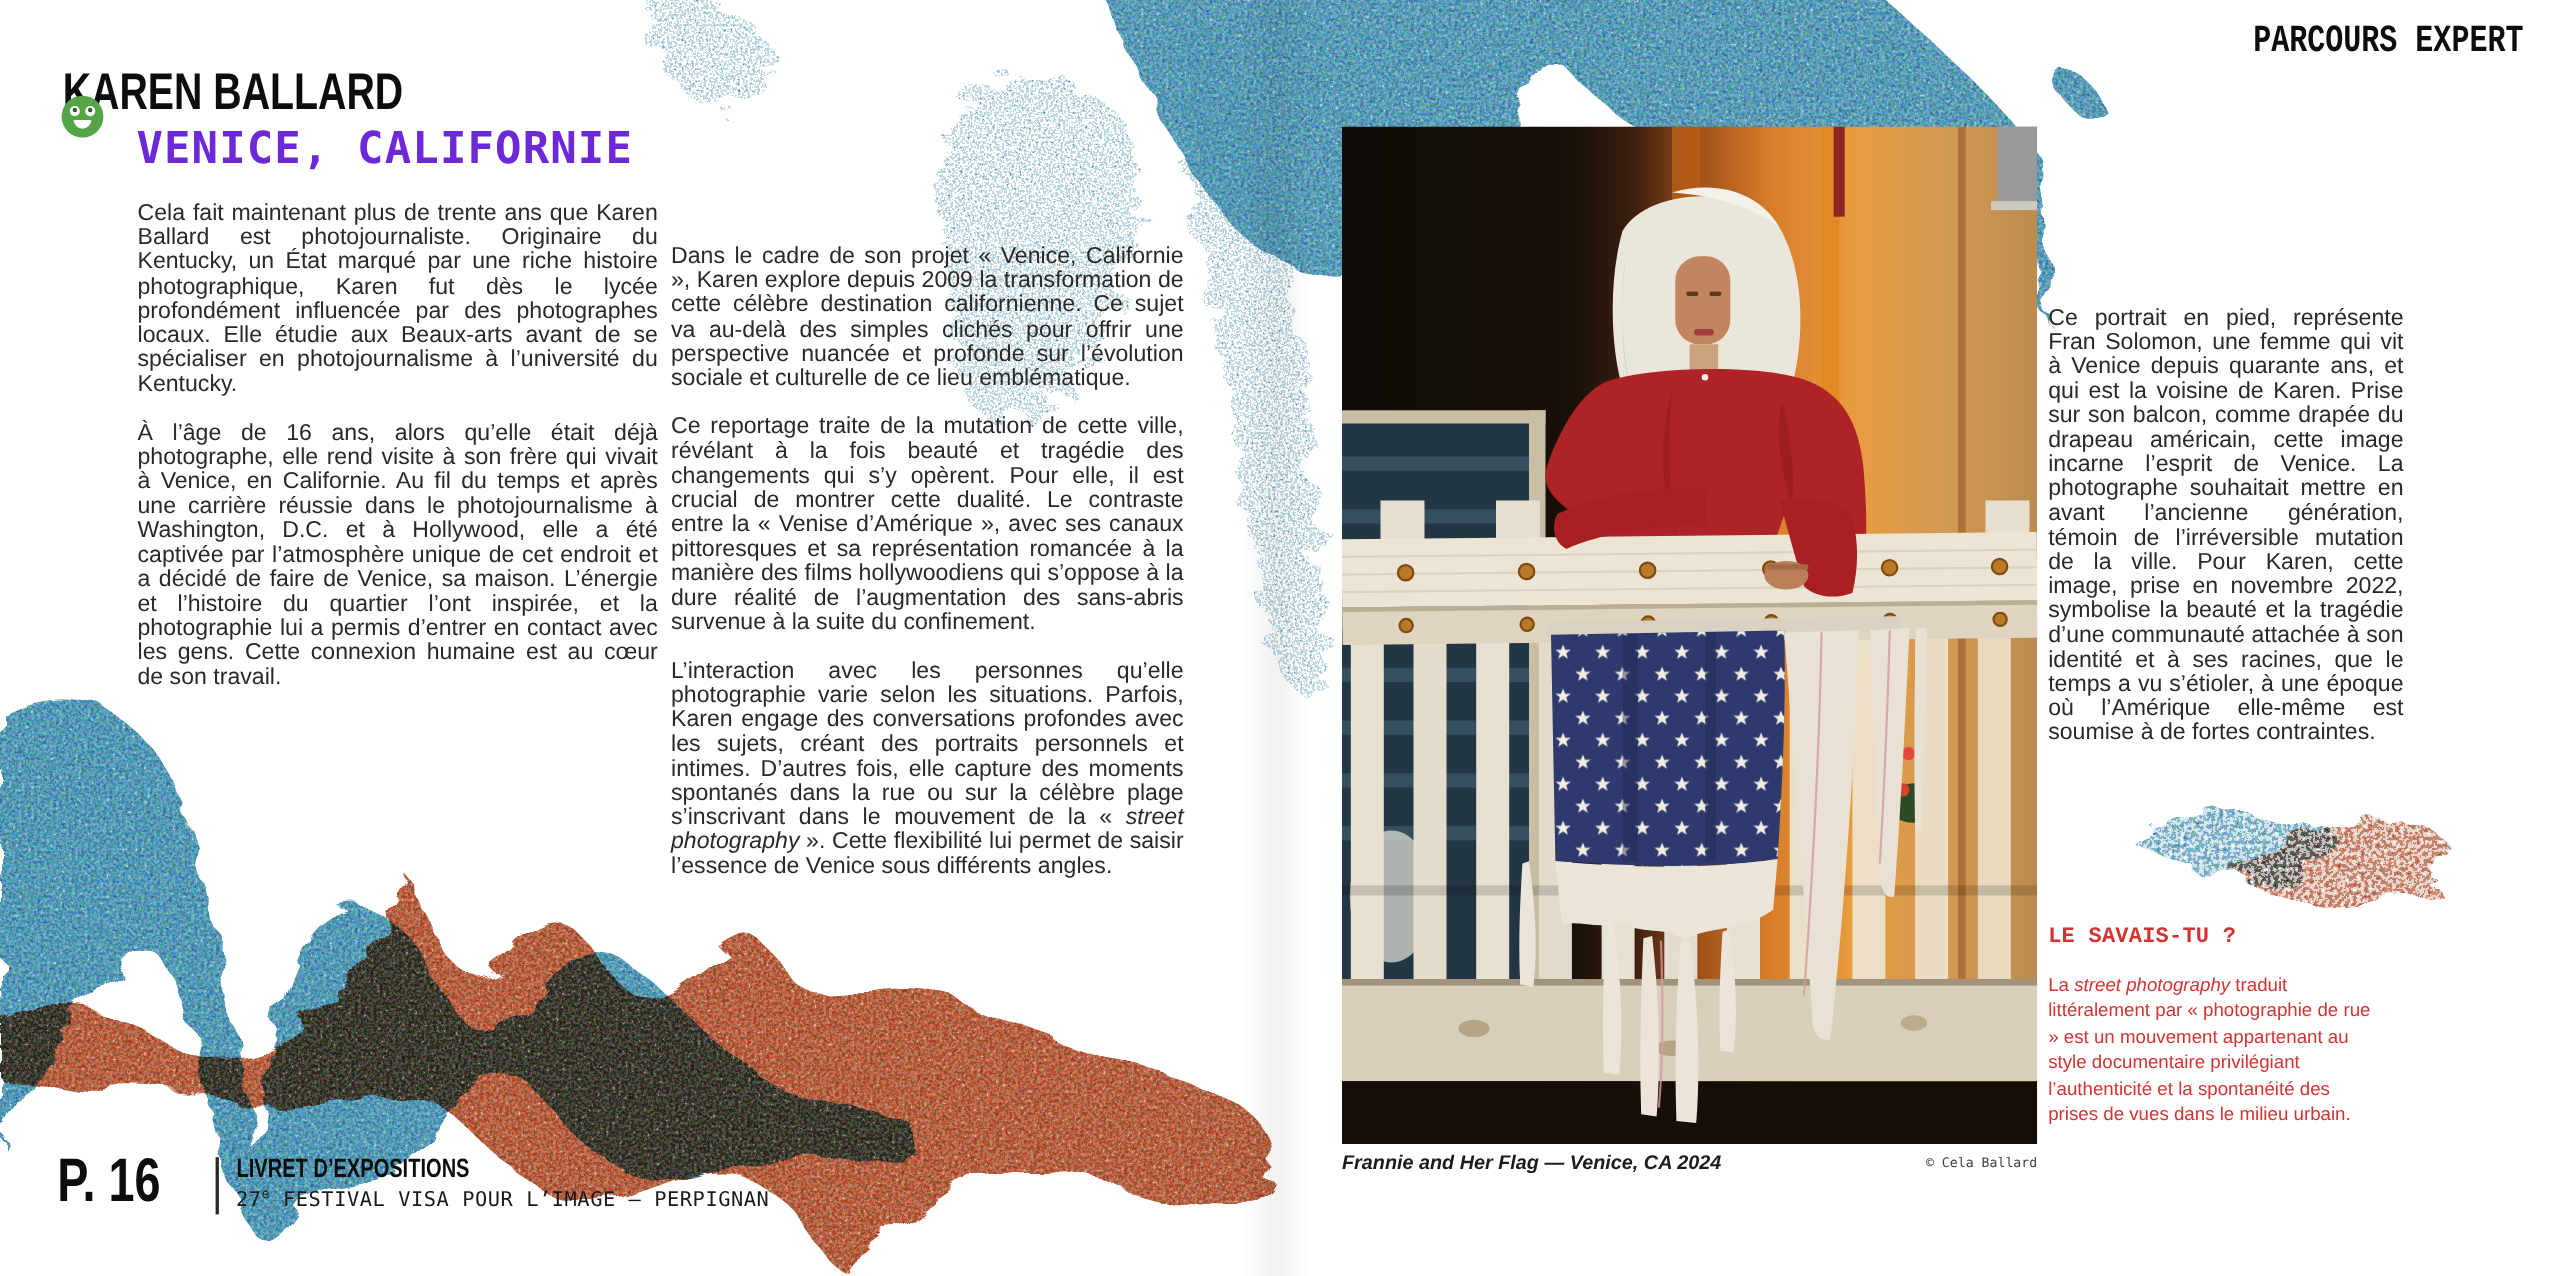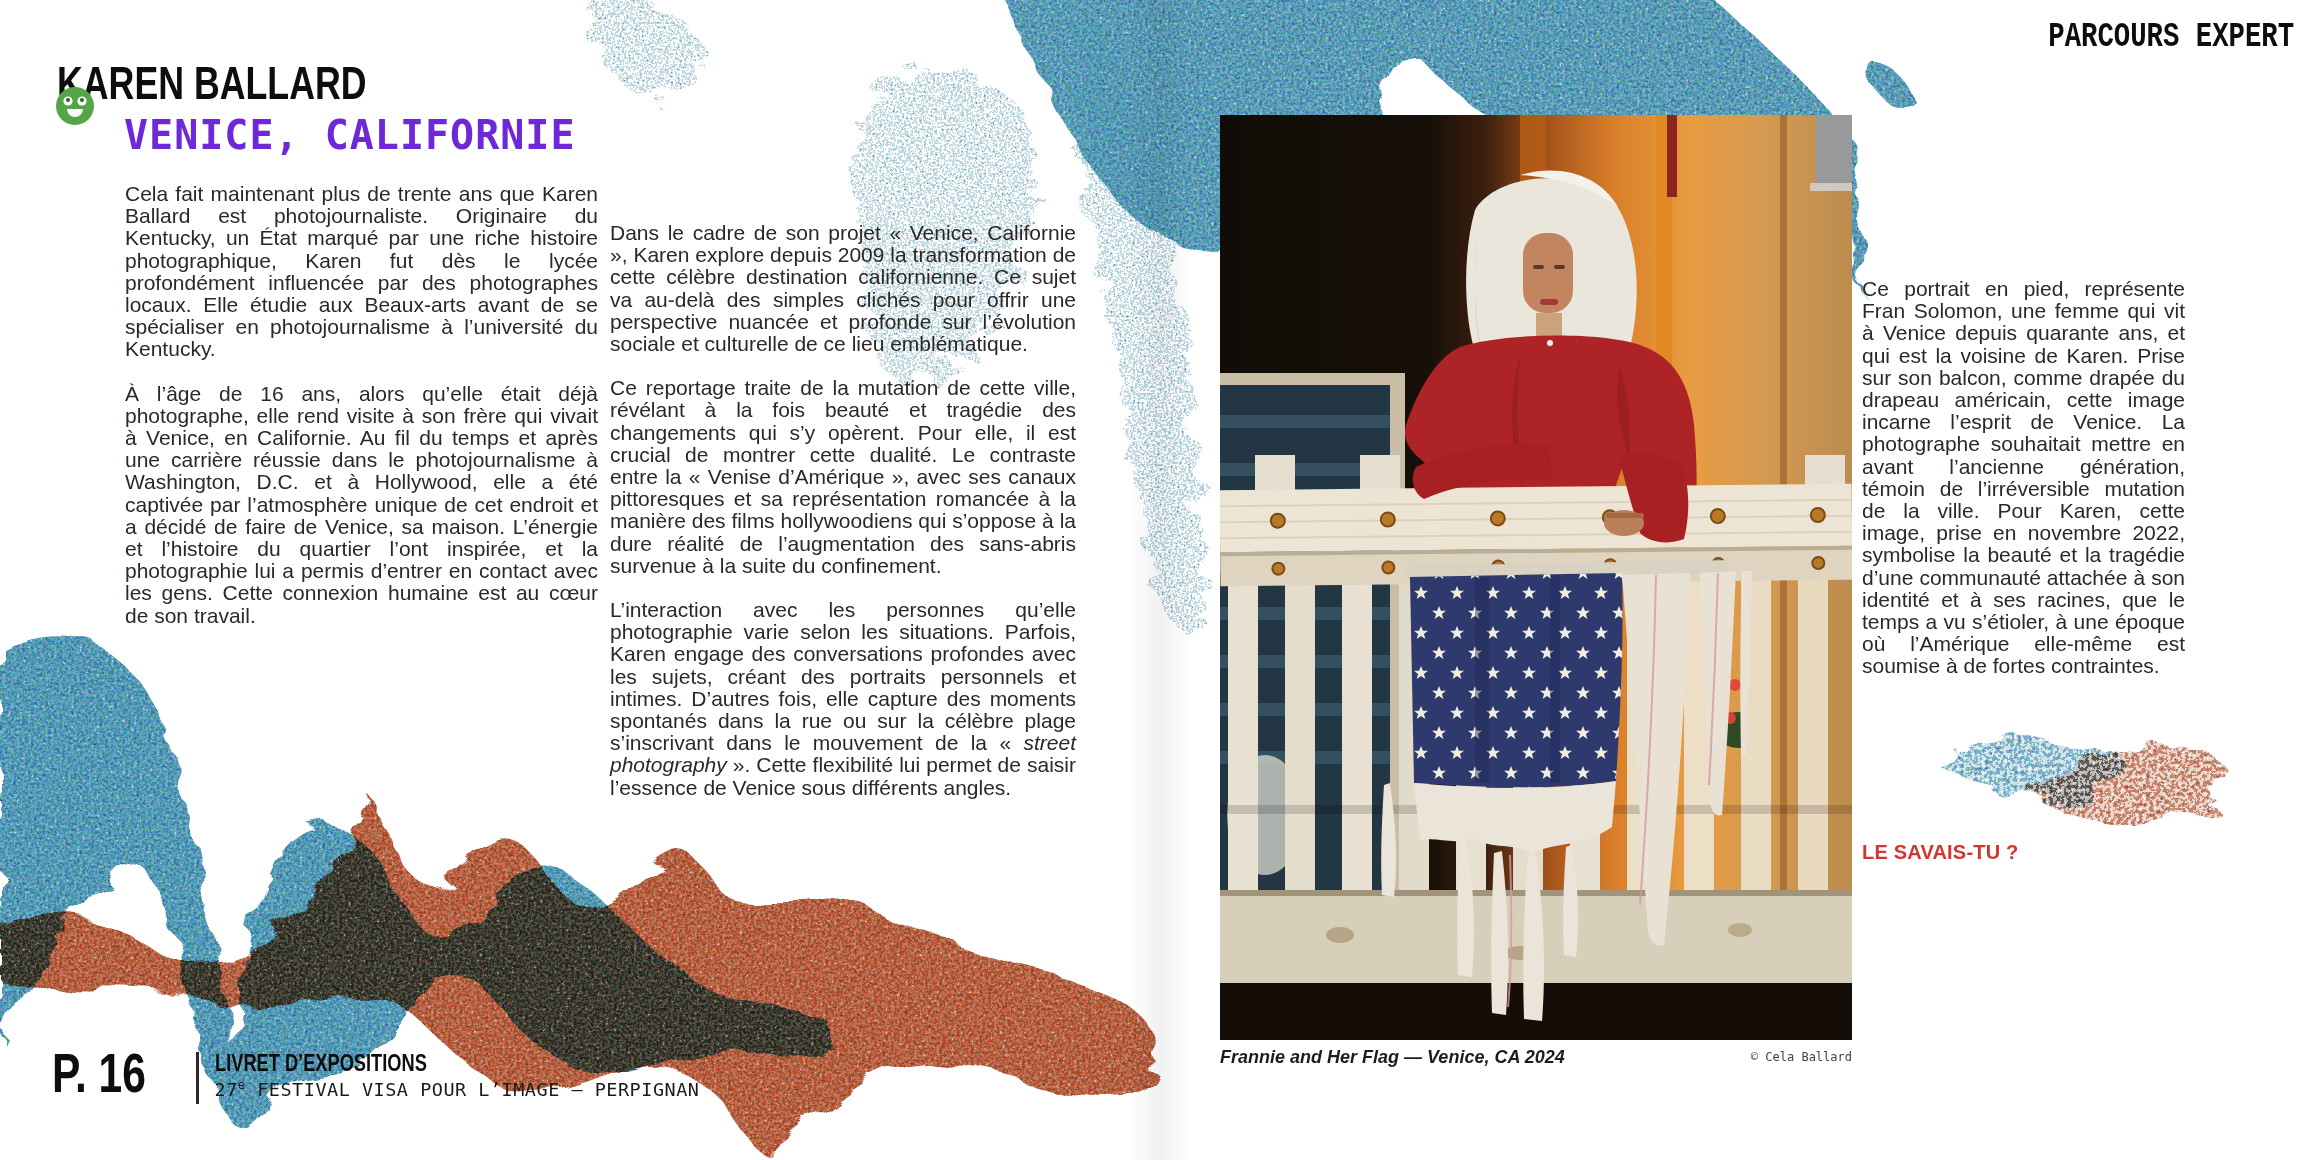--- a/index.html
+++ b/index.html
@@ -20,21 +20,21 @@
   .col p{margin:0 0 22px 0;}
   #col1{left:125px;top:183px;width:473px;}
   #col2{left:610px;top:222px;width:466px;}
   #col3{left:1862px;top:278px;width:323px;}
   .parcours{position:absolute;top:20px;right:26px;font-size:35px;line-height:1;color:#0e0d0d;z-index:2;font-family:Liberation Mono, monospace;}
   .photo{position:absolute;left:1220px;top:115px;width:632px;height:925px;z-index:3;}
   .caption{position:absolute;left:1220px;top:1047px;font-size:18px;font-weight:bold;font-style:italic;color:#1e1b1a;z-index:2;}
   .credit{position:absolute;left:1640px;top:1050px;width:212px;text-align:right;
           font-family:"DejaVu Sans Mono",monospace;font-size:12px;color:#423f3d;z-index:2;}
   .savais{position:absolute;left:1862px;top:842px;width:305px;z-index:2;}
-  .savais h3{margin:0 0 22px 0;font-size:20px;line-height:1;letter-spacing:.2px;}
+  .savais h3{margin:0 0 22px 0;font-size:20px;line-height:1;letter-spacing:.2px;font-family:Liberation Mono, monospace;}
   .savais p{margin:0;font-size:17px;line-height:23.4px;text-align:left;}
   .footer{position:absolute;left:52px;top:1050px;display:flex;align-items:flex-start;z-index:2;}
   .pnum{font-size:56px;line-height:.82;color:#0e0d0d;}
   .fdiv{width:3px;height:52px;background:#2b2826;margin:2px 16px 0 20px;}
   .fl1{font-size:24px;line-height:1.05;color:#0e0d0d;display:block;}
   .fl2{display:block;font-family:"DejaVu Sans Mono",monospace;font-size:18.5px;letter-spacing:.5px;margin-top:3px;color:#1c1a19;}
   .fl2 sup{font-size:12px;}
   .it{font-style:italic;}
 </style>
 </head>
@@ -329,15 +329,16 @@
 
   <div class="caption">Frannie and Her Flag — Venice, CA 2024</div>
   <div class="credit">© Cela Ballard</div>
 
   <div class="col" id="col3">
     <p>Ce portrait en pied, représente Fran Solomon, une femme qui vit à Venice depuis quarante ans, et qui est la voisine de Karen. Prise sur son balcon, comme drapée du drapeau américain, cette image incarne l’esprit de Venice. La photographe souhaitait mettre en avant l’ancienne génération, témoin de l’irréversible mutation de la ville. Pour Karen, cette image, prise en novembre 2022, symbolise la beauté et la tragédie d’une communauté attachée à son identité et à ses racines, que le temps a vu s’étioler, à une époque où l’Amérique elle-même est soumise à de fortes contraintes.</p>
   </div>
 
   <div class="savais" style="color:#d43331;">
     <h3>LE SAVAIS-TU ?</h3>
+    <p><span>La </span><span class="it">street photography</span><span> traduit littéralement par « photographie de rue » est un mouvement appartenant au style documentaire privilégiant l’authenticité et la spontanéité des prises de vues dans le milieu urbain.</span></p>
   </div>
 
 </div>
 
 </body></html>

